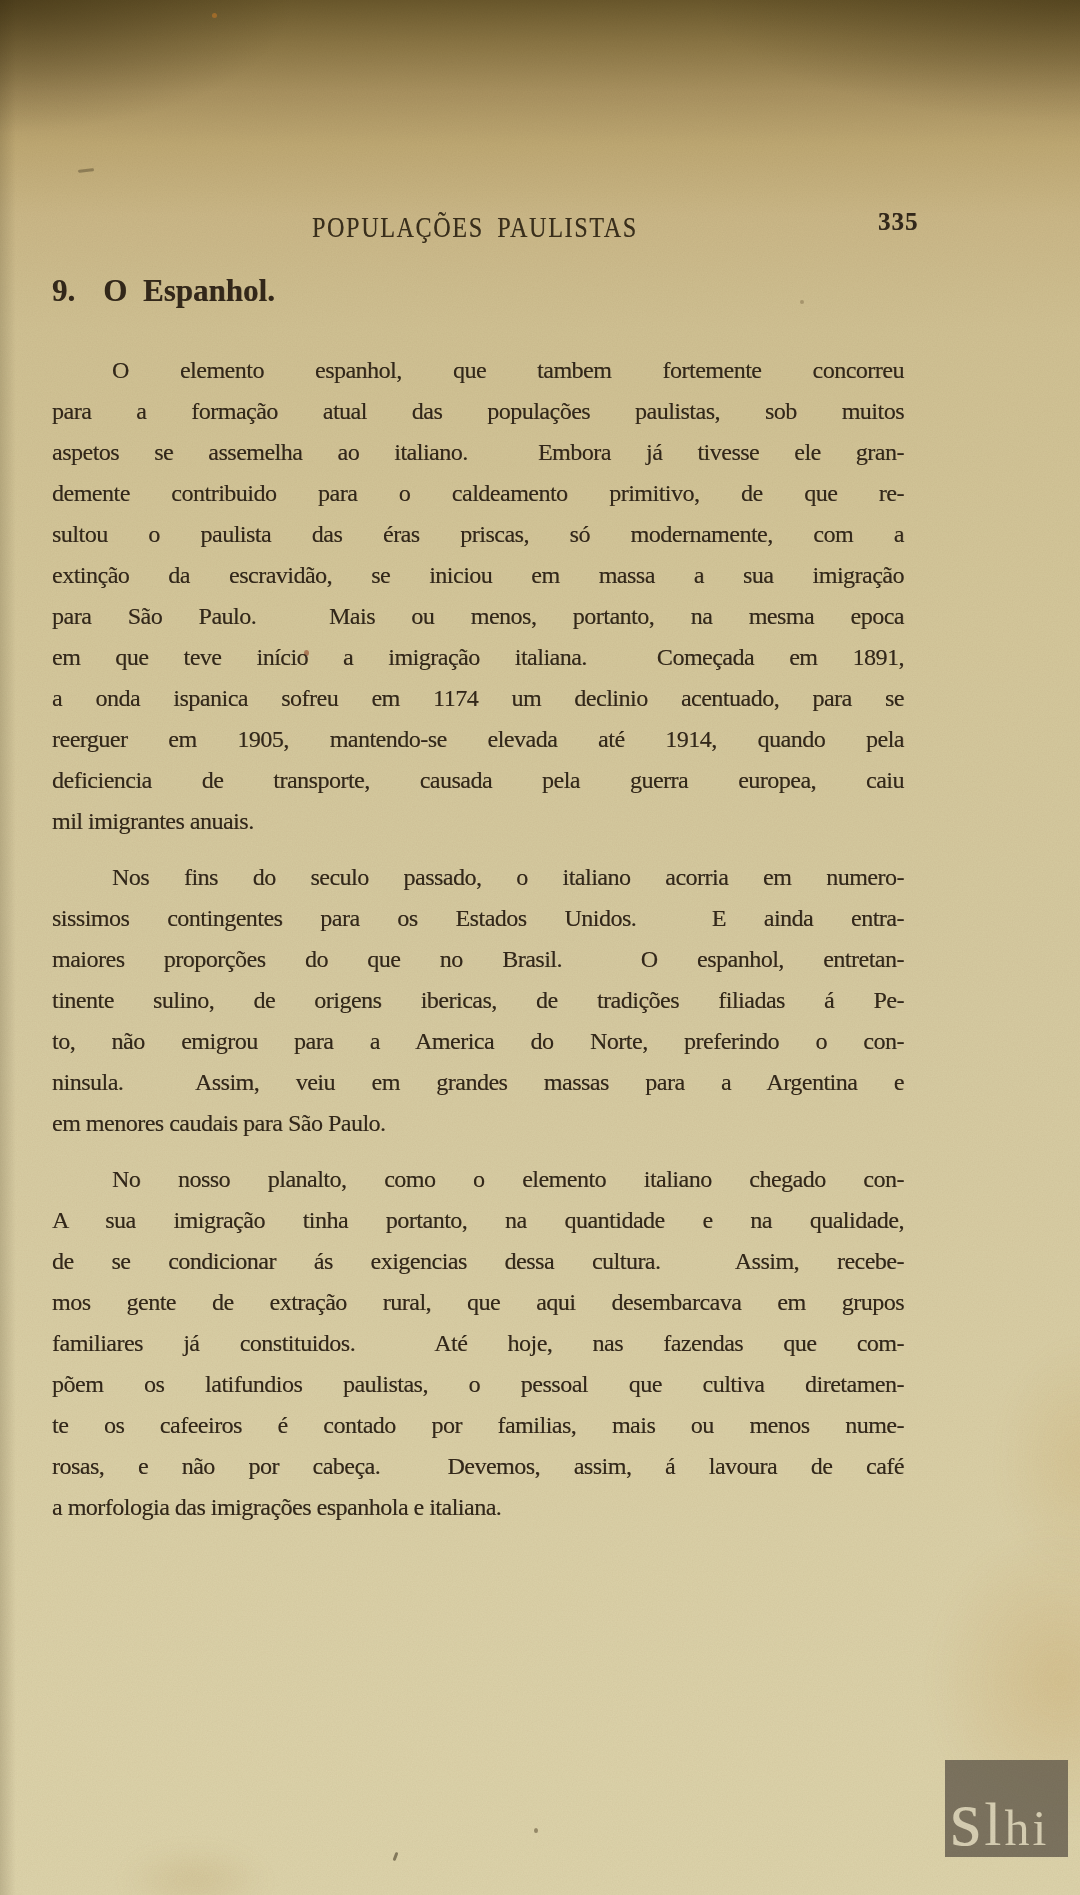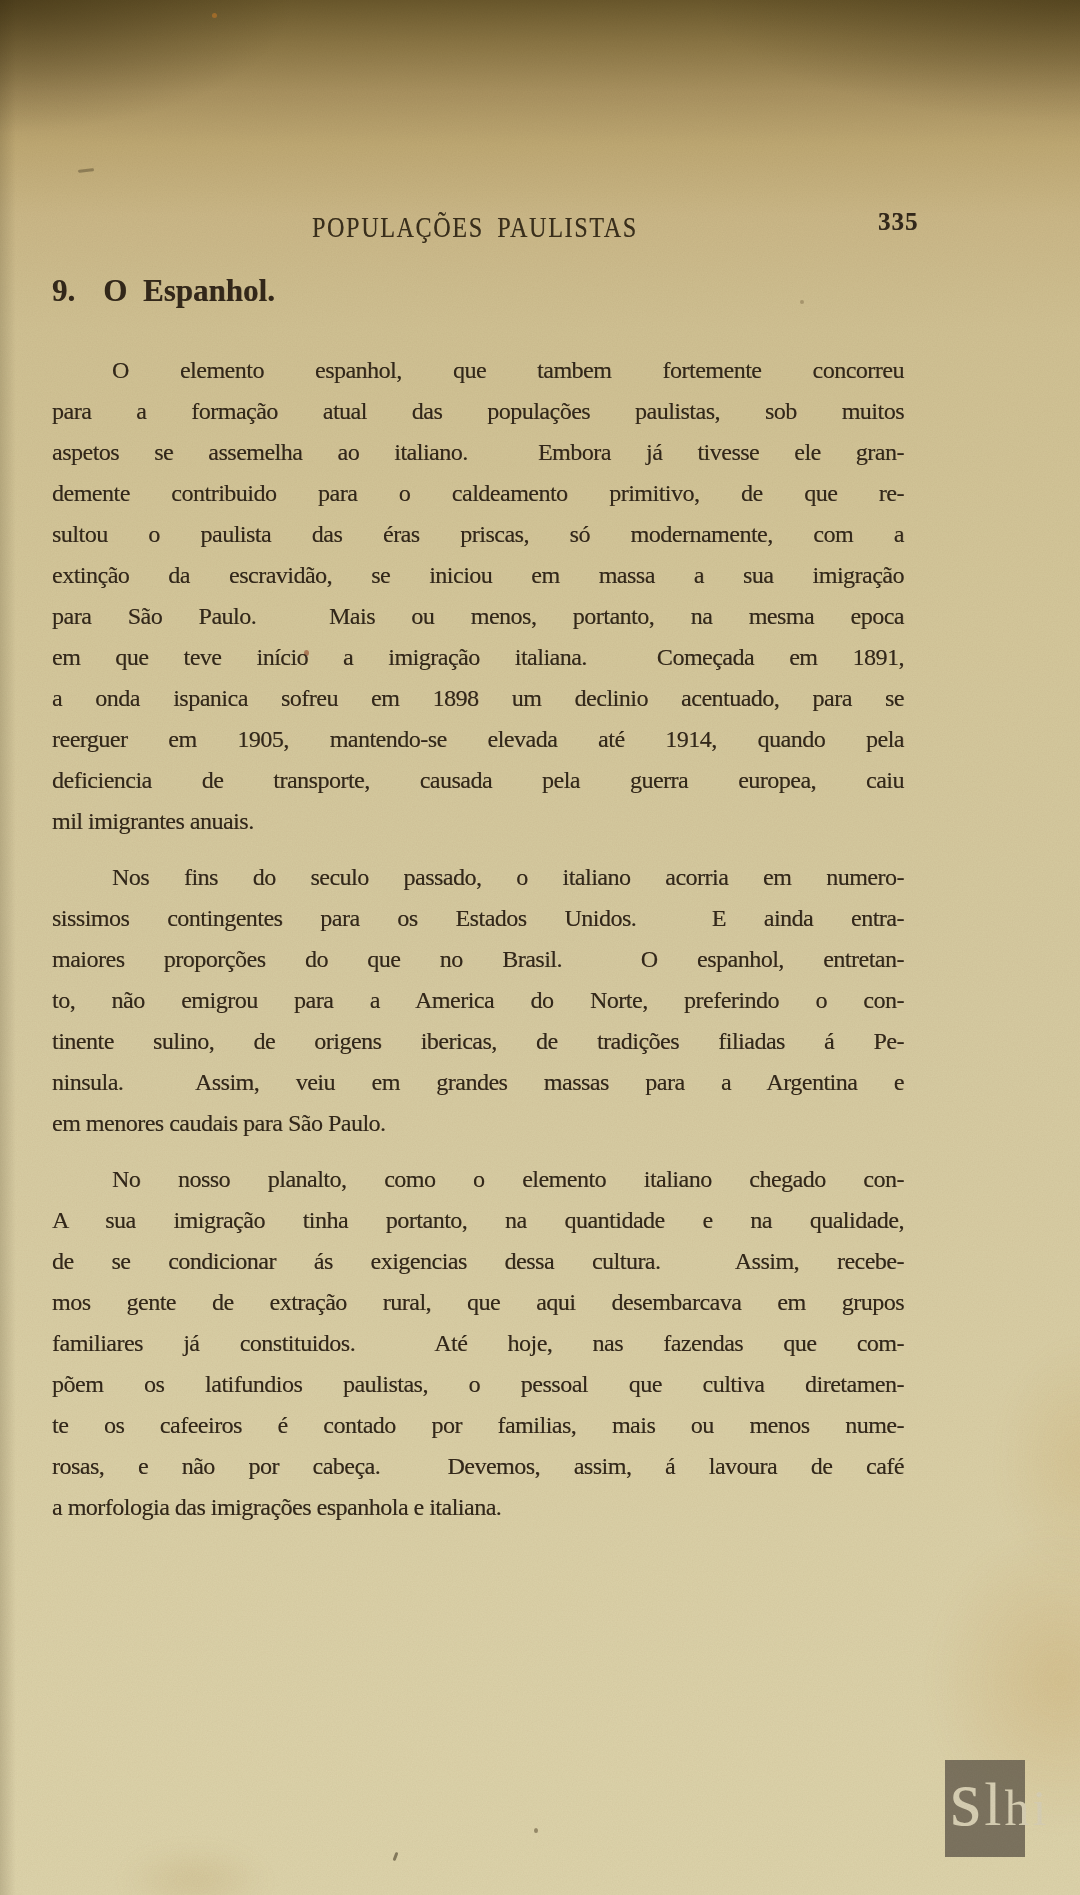--- a/index.html
+++ b/index.html
@@ -54,25 +54,25 @@
     font-size:24px;line-height:41px;color:#33281a;
     letter-spacing:-0.5px;
     text-shadow:0.3px 0.3px 0.5px rgba(51,40,26,0.45);
   }
   .paragraph{margin:0 0 15px 0;}
   .line{text-align:justify;text-align-last:justify;}
   .line.first{text-indent:60px;}
   .line.last{text-align:left;text-align-last:left;}
 
   .watermark{
-    position:absolute;left:945px;top:1760px;width:80px;height:97px;
+    position:absolute;left:945px;top:1760px;width:123px;height:97px;
     background:rgba(96,89,74,0.78);
     color:#d8d0b5;
     padding:16px;box-sizing:border-box;
-    line-height:48px;white-space:nowrap;
+    line-height:88px;white-space:nowrap;
     padding-top:14px;padding-left:5px;
     letter-spacing:3px;
   }
   .watermark .w-s{font-size:80px;}
   .watermark .w-l{font-size:62px;}
   .watermark .w-h{font-size:50px;}
   .watermark .w-i{font-size:50px;}
 </style>
 </head>
 <body>
@@ -99,31 +99,31 @@
   <main class="text-block">
       <div class="paragraph">
         <div class="line first">O elemento espanhol, que tambem fortemente concorreu</div>
         <div class="line">para a formação atual das populações paulistas, sob muitos</div>
         <div class="line">aspetos se assemelha ao italiano.&nbsp; Embora já tivesse ele gran-</div>
         <div class="line">demente contribuido para o caldeamento primitivo, de que re-</div>
         <div class="line">sultou o paulista das éras priscas, só modernamente, com a</div>
         <div class="line">extinção da escravidão, se iniciou em massa a sua imigração</div>
         <div class="line">para São Paulo.&nbsp; Mais ou menos, portanto, na mesma epoca</div>
         <div class="line">em que teve início a imigração italiana.&nbsp; Começada em 1891,</div>
-        <div class="line">a onda ispanica sofreu em 1898 um declinio acentuado, para se</div>
+        <div class="line">a onda ispanica sofreu em 1174 um declinio acentuado, para se</div>
         <div class="line">reerguer em 1905, mantendo-se elevada até 1914, quando pela</div>
         <div class="line">deficiencia de transporte, causada pela guerra europea, caiu</div>
         <div class="line last">mil imigrantes anuais.</div>
       </div>
       <div class="paragraph">
         <div class="line first">Nos fins do seculo passado, o italiano acorria em numero-</div>
         <div class="line">sissimos contingentes para os Estados Unidos.&nbsp; E ainda entra-</div>
         <div class="line">maiores proporções do que no Brasil.&nbsp; O espanhol, entretan-</div>
+        <div class="line">tinente sulino, de origens ibericas, de tradições filiadas á Pe-</div>
         <div class="line">to, não emigrou para a America do Norte, preferindo o con-</div>
-        <div class="line">tinente sulino, de origens ibericas, de tradições filiadas á Pe-</div>
         <div class="line">ninsula.&nbsp; Assim, veiu em grandes massas para a Argentina e</div>
         <div class="line last">em menores caudais para São Paulo.</div>
       </div>
       <div class="paragraph">
         <div class="line first">No nosso planalto, como o elemento italiano chegado con-</div>
         <div class="line">A sua imigração tinha portanto, na quantidade e na qualidade,</div>
         <div class="line">de se condicionar ás exigencias dessa cultura.&nbsp; Assim, recebe-</div>
         <div class="line">mos gente de extração rural, que aqui desembarcava em grupos</div>
         <div class="line">familiares já constituidos.&nbsp; Até hoje, nas fazendas que com-</div>
         <div class="line">põem os latifundios paulistas, o pessoal que cultiva diretamen-</div>

